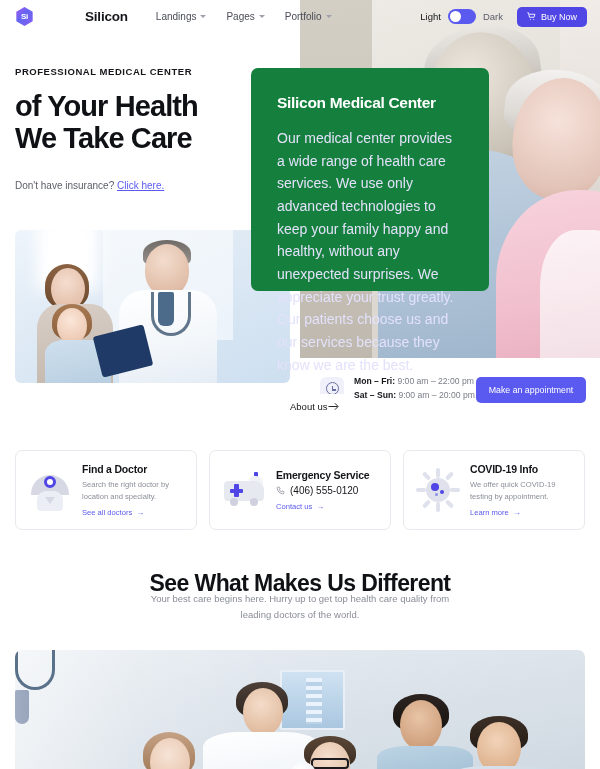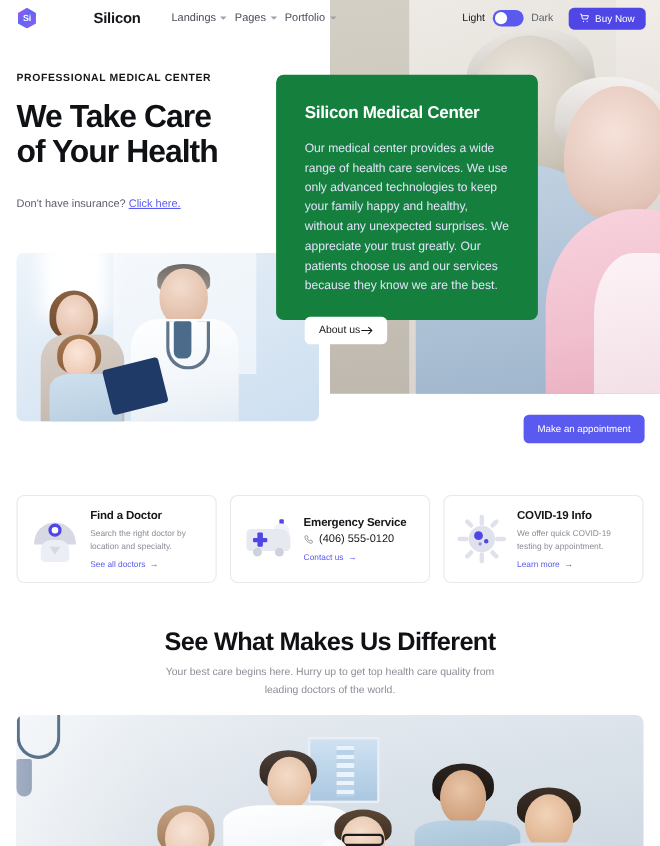--- a/index.html
+++ b/index.html
@@ -84,21 +84,21 @@
     background: linear-gradient(135deg,#a855f7 0%, #6366f1 45%, #8b5cf6 100%);
     clip-path: polygon(50% 0%, 93% 25%, 93% 75%, 50% 100%, 7% 75%, 7% 25%);
     display:flex; align-items:center; justify-content:center;
   }
   .logo-mark span { color:#fff; font-size:8px; font-weight:bold; letter-spacing:-.3px; }
   .logo-dot {
     position:absolute; right:-1px; top:-1px; width:5px; height:5px; border-radius:50%;
     background:#f472b6;
   }
   .logo-text { font-size:13.5px; font-weight:bold; color:#15161a; letter-spacing:-.2px;margin-left:44px; }
-  .nav { display:flex; align-items:center; margin-left:28px; gap:7px; }
+  .nav { display:flex; align-items:center; margin-left:28px; gap:20px; }
   .nav-item {
     font-size:10px; color:#4a4d57; display:flex; align-items:center; gap:4px; cursor:pointer;
   }
   .chev { width:0;height:0;border-left:3px solid transparent;border-right:3px solid transparent;border-top:3.2px solid #9ea1ab; }
   .header-right { margin-left:auto; display:flex; align-items:center; padding-right:13px; gap:7px; }
   .mode-lbl { font-size:9.5px; color:#15161a; font-weight:normal; }
   .mode-lbl.dim { color:#5b5e68; font-weight:normal; }
   .toggle {
     width:28px; height:15px; border-radius:8px; background:#5a5af0; position:relative; cursor:pointer;
   }
@@ -118,21 +118,21 @@
   }
   .insurance { margin-top:25px; font-size:10px; color:#5b5e68; }
   .insurance a { color:#5a5af0; text-decoration:underline; }
 
   
   .purple-card {
     position:absolute; left:251px; top:68px; width:238px; height:223px;
     background:#15803d; border-radius:7px; padding:26px 26px 0 26px; z-index:25;
   }
   .pc-title { color:#fff; font-size:15.5px; font-weight:bold; letter-spacing:-.3px; margin-bottom:15px; }
-  .pc-body { color:#e3e1fb; font-size:11px; line-height:1.62; }
+  .pc-body { color:#e3e1fb; font-size:14px; line-height:1.62; }
   .about-btn {
     margin-top:18px; display:inline-flex; align-items:center; gap:0;
     background:#fff; color:#15161a; border-radius:5px; padding:7px 13px;
     font-size:9.5px; cursor:pointer;
   }
 
   
   .fam-photo {
     position:absolute; left:15px; top:230px; width:275px; height:153px;
     border-radius:6px; overflow:hidden;
@@ -217,21 +217,21 @@
   .ic-cov .d1 { position:absolute; left:16px; top:16px; width:8px; height:8px; border-radius:50%; background:#4f46e5; }
   .ic-cov .d2 { position:absolute; left:25px; top:23px; width:4px; height:4px; border-radius:50%; background:#4f46e5; }
   .ic-cov .d3 { position:absolute; left:20px; top:26px; width:3px; height:3px; border-radius:50%; background:#8b8fe8; }
 
   
   .sec-title {
     position:absolute; left:0; top:570px; width:600px; text-align:center;
     font-size:23px; font-weight:bold; color:#0f1115; letter-spacing:-.6px;
   }
   .sec-sub {
-    position:absolute; left:150px; top:604px; width:300px; text-align:center;
+    position:absolute; left:150px; top:591px; width:300px; text-align:center;
     font-size:9.5px; line-height:1.7; color:#8b8e98;
   }
 
   
   .team-photo {
     position:absolute; left:15px; top:650px; width:570px; height:119px;
     border-radius:7px 7px 0 0; overflow:hidden;
     background: linear-gradient(170deg,#e9eef3 0%, #dde4eb 45%, #d0d9e2 100%);
   }
   .team-photo .wall { position:absolute; left:0; top:0; width:100%; height:100%;
@@ -317,22 +317,22 @@
           <path d="M1 2h3l2.6 12h12l2.4-8H6"></path>
         </svg>
         <span>Buy Now</span>
       </div>
     </div>
   </div>
 
   <div class="hero-left">
     <div class="eyebrow">PROFESSIONAL MEDICAL CENTER</div>
     <div class="hero-h1">
+      <div>of Your Health</div>
       <div>We Take Care</div>
-      <div>of Your Health</div>
     </div>
     <div class="insurance">
       <span>Don't have insurance?</span>
       <a href="#">Click here.</a>
     </div>
   </div>
 
   <div class="purple-card">
     <div class="pc-title">Silicon Medical Center</div>
     <div class="pc-body">Our medical center provides a wide range of health care services. We use only advanced technologies to keep your family happy and healthy, without any unexpected surprises. We appreciate your trust greatly. Our patients choose us and our services because they know we are the best.</div>
@@ -354,20 +354,35 @@
     <div class="d-head"></div>
     <div class="d-coat"></div>
     <div class="d-tie"></div>
     <div class="d-steth"></div>
     <div class="k-hair"></div>
     <div class="k-head"></div>
     <div class="k-body"></div>
     <div class="clip"></div>
   </div>
 
+  <div class="hours-row">
+    <div class="clock-ic">
+      <div class="clock-ring"></div>
+    </div>
+    <div class="hours-lines">
+      <div>
+        <b>Mon – Fri:</b>
+        <span>9:00 am – 22:00 pm</span>
+      </div>
+      <div>
+        <b>Sat – Sun:</b>
+        <span>9:00 am – 20:00 pm</span>
+      </div>
+    </div>
+  </div>
 
   <div class="appt-btn">Make an appointment</div>
 
   <div class="cards">
 
     <div class="card">
       <div class="card-ic ic-doc">
         <i class="dome"></i>
         <i class="body"></i>
         <i class="tri"></i>

